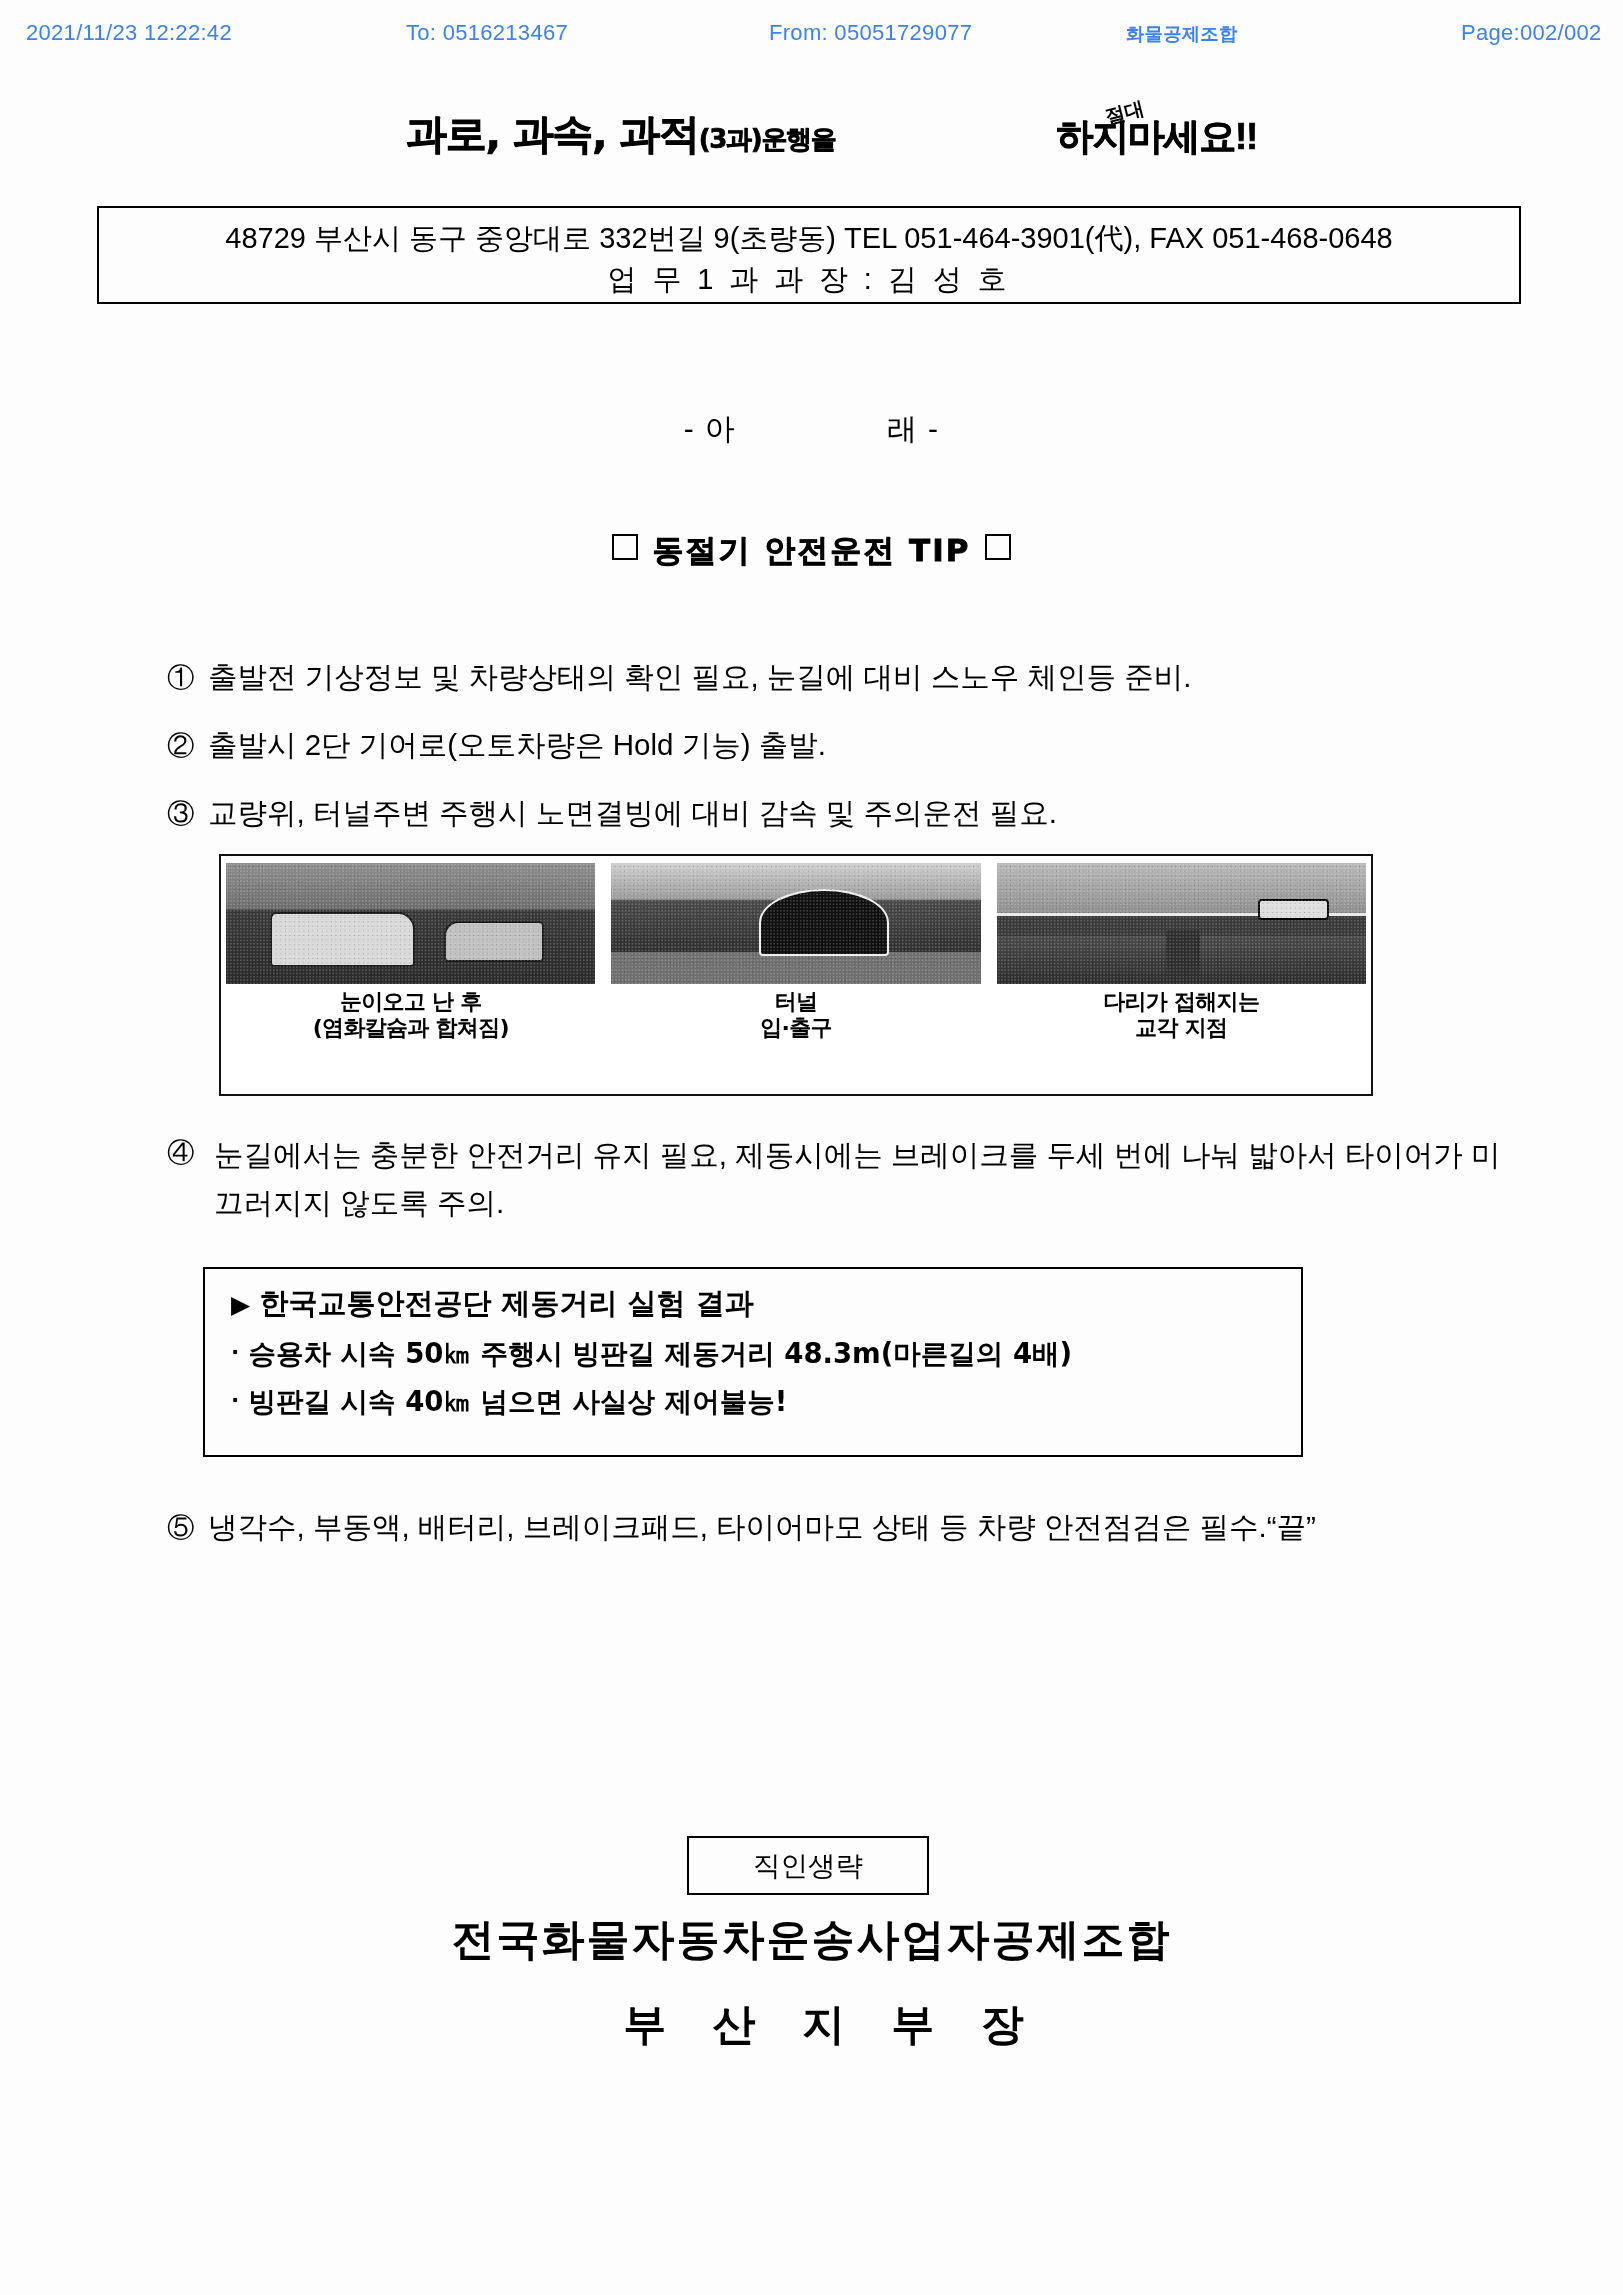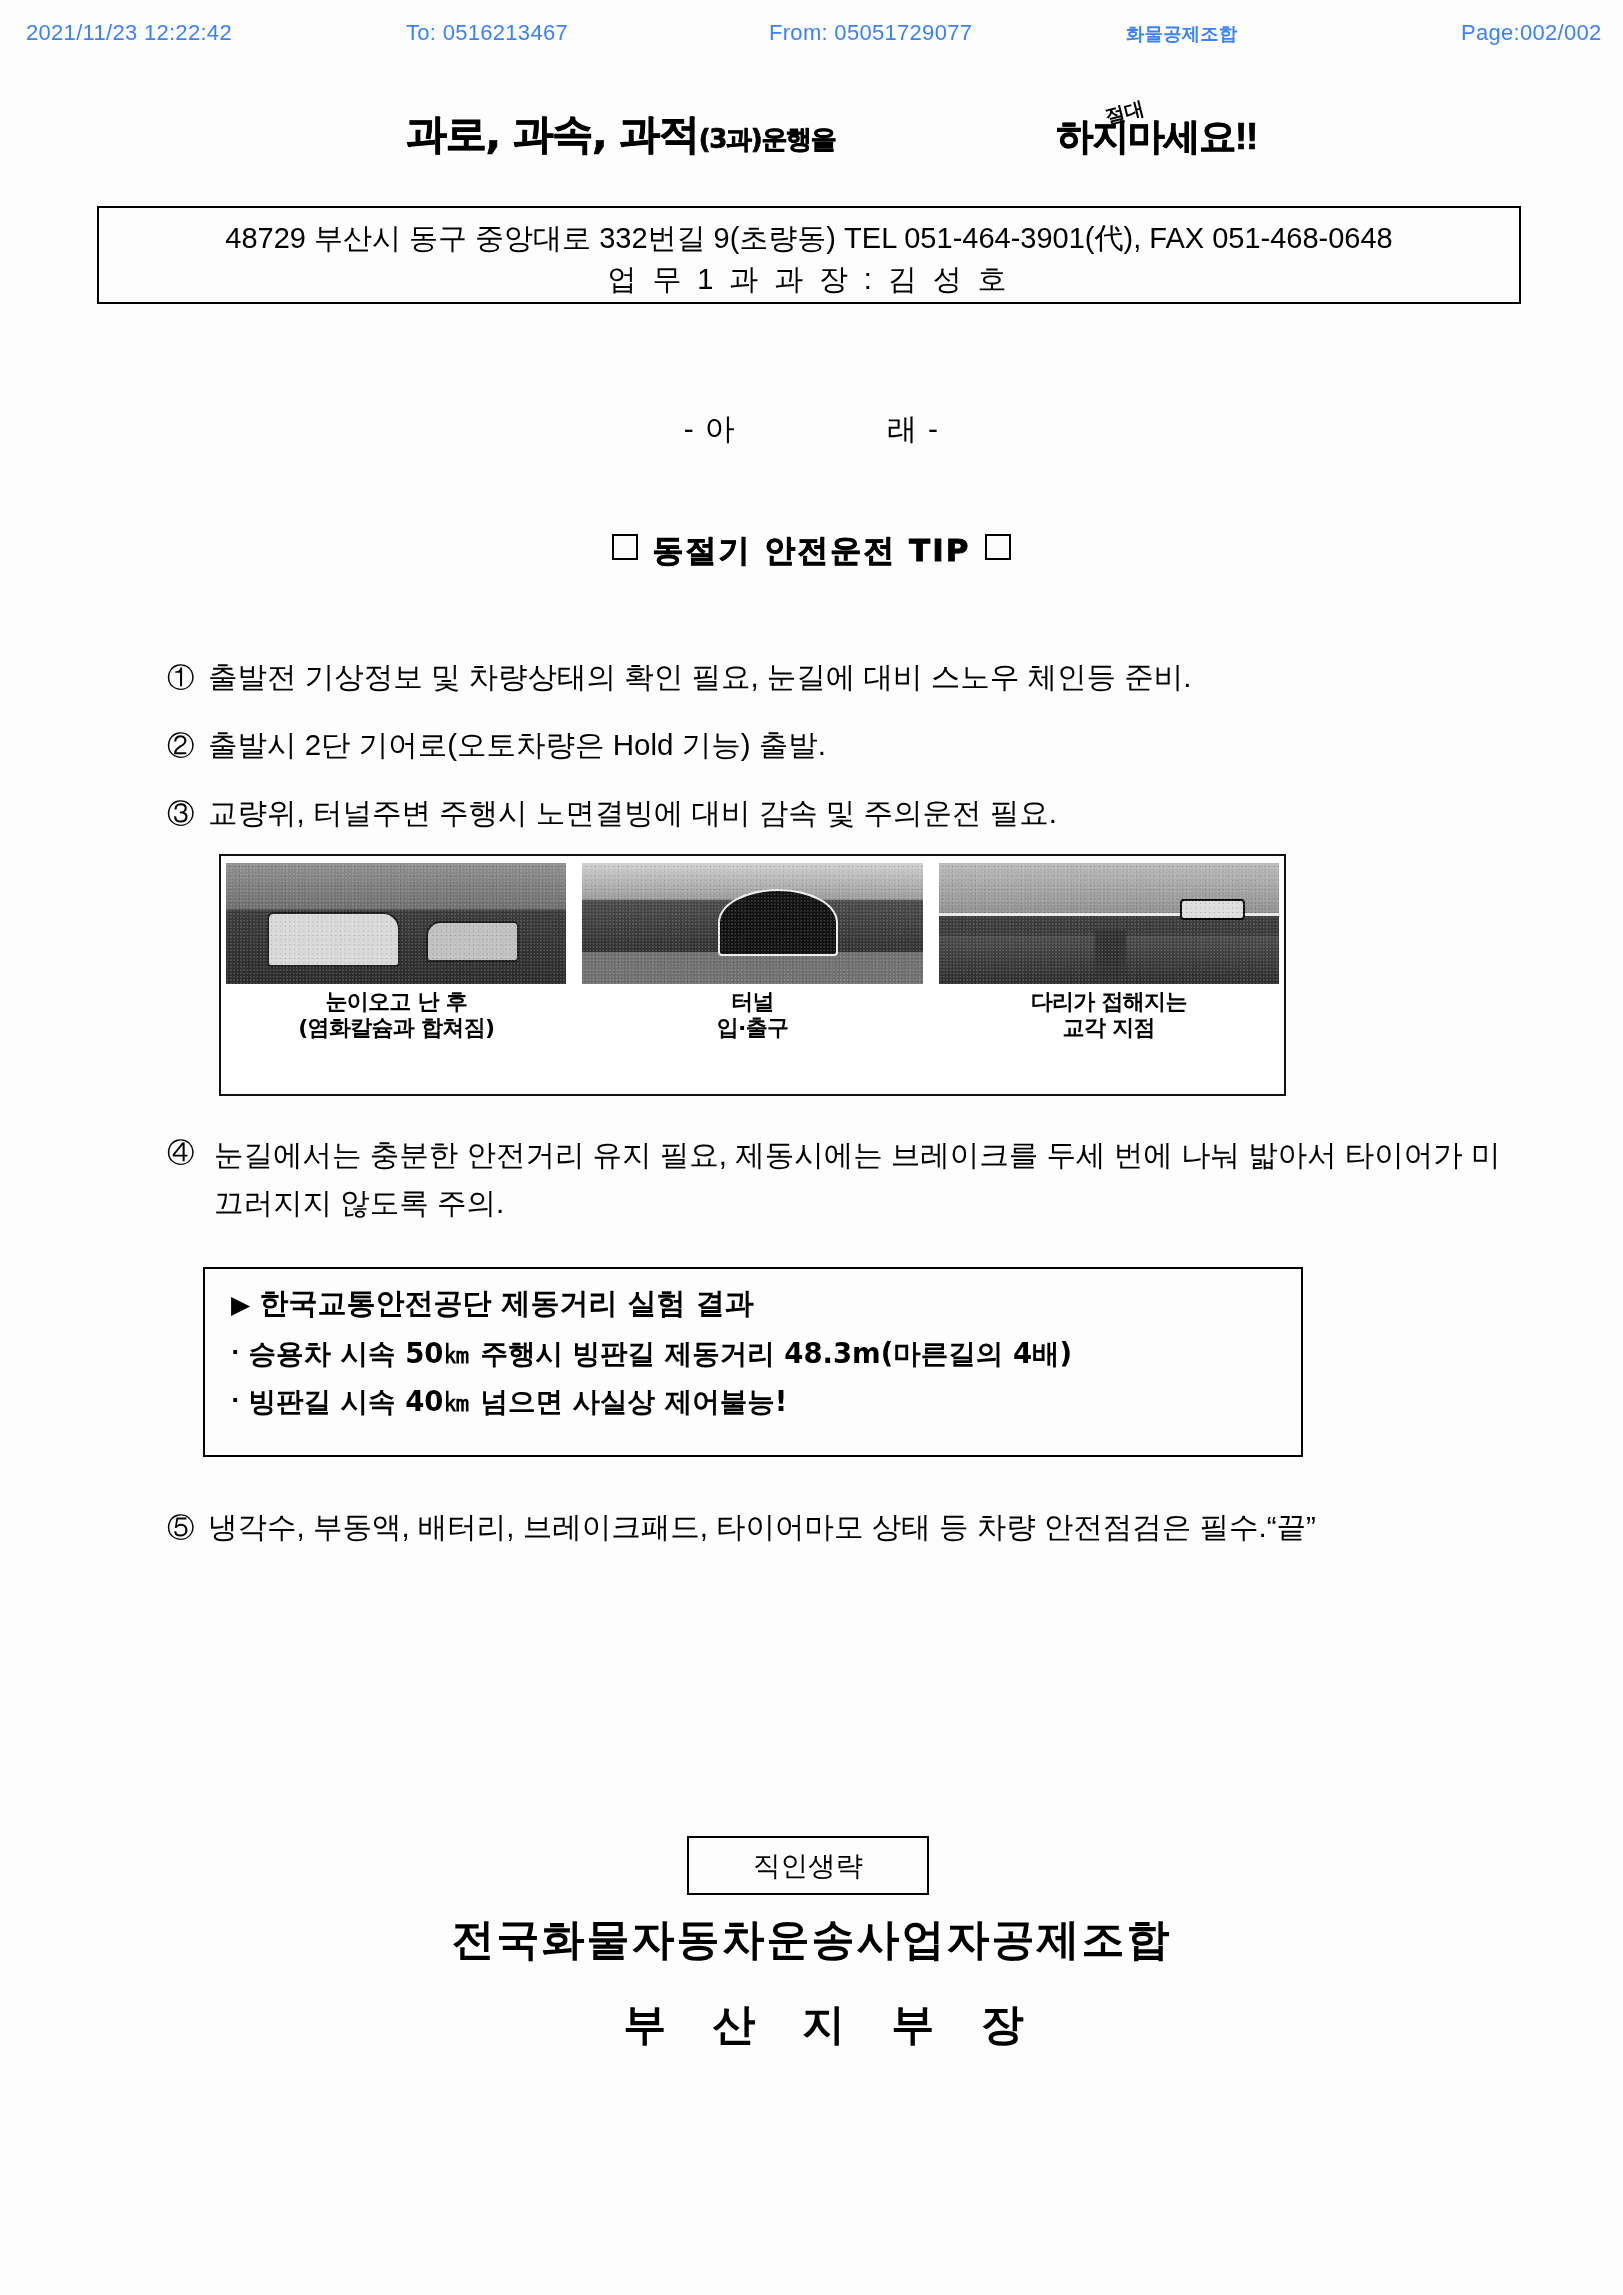--- a/index.html
+++ b/index.html
@@ -172,21 +172,21 @@
   #item2 { top: 723px; left: 167px; }
   #item3 { top: 791px; left: 167px; }
   #item4 { top: 1131px; left: 167px; }
   #item5 { top: 1505px; left: 167px; }
 
   
   .photo-strip {
     position: absolute;
     top: 854px;
     left: 219px;
-    width: 1067px;
+    width: 1154px;
     height: 242px;
     border: 2.6px solid #111;
     background: #fff;
     box-sizing: border-box;
     display: flex;
     padding: 6.5px 5.2px 0 5.2px;
     gap: 16px;
   }
   .photo-cell {
     flex: 1;

